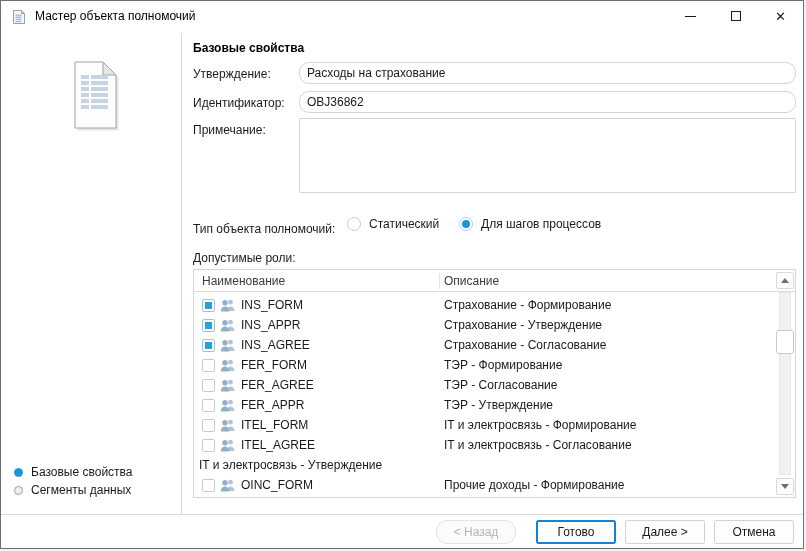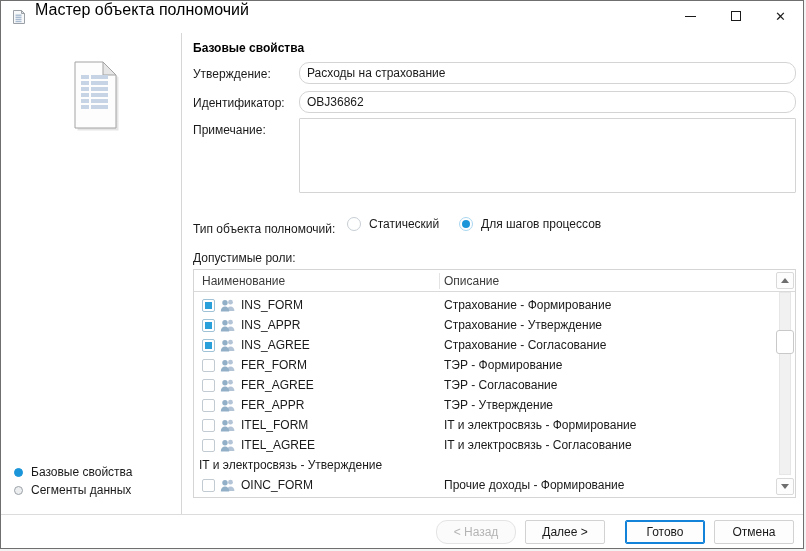--- a/index.html
+++ b/index.html
@@ -5,21 +5,21 @@
   * { box-sizing: border-box; margin: 0; padding: 0; }
   html,body { width: 806px; height: 551px; background:#f3f3f3; }
   body { font-family: "Liberation Sans", "DejaVu Sans", sans-serif; font-size: 12px; color:#1a1a1a; }
 
   .window { position: relative; width: 804px; height: 549px; margin: 0;
             background:#fff; border:1px solid #6f6f6f; overflow:hidden; }
 
   
   .titlebar { position:absolute; left:0; top:0; right:0; height:32px; background:#fff; }
   .app-icon { position:absolute; left:10px; top:8px; width:16px; height:16px; }
-  .title { position:absolute; left:34px; top:0; font-size:16px; color:#000; white-space:nowrap; }
+  .title { position:absolute; left:34px; top:8px; font-size:12px; color:#000; white-space:nowrap; }
   .win-controls { position:absolute; right:0; top:0; height:30px; display:flex; }
   .wc { width:45px; height:30px; display:flex; align-items:center; justify-content:center; cursor:default; }
   .min-glyph { width:11px; height:1px; background:#1a1a1a; display:block; }
   .max-glyph { width:10px; height:10px; border:1px solid #1a1a1a; display:block; }
   .close-glyph { font-size:13px; line-height:1; color:#1a1a1a; }
 
   
   .vsep { position:absolute; left:180px; top:32px; width:1px; height:481px; background:#d6d6d6; }
   .doc-art { position:absolute; left:70px; top:58px; }
   .nav { position:absolute; left:13px; top:462px; }
@@ -329,18 +329,18 @@
       </div>
     <div class="sb-thumb"></div>
     <div class="sb-btn down">
         <span class="tri-down"></span>
       </div>
   </div>
 
   <div class="hsep"></div>
   <div class="footer">
       <button class="btn disabled" disabled="">&lt; Назад</button>
+      <button class="btn default">Готово</button>
       <button class="btn">Далее &gt;</button>
-      <button class="btn default">Готово</button>
       <button class="btn">Отмена</button>
     </div>
 
 </div>
 
 </body></html>

